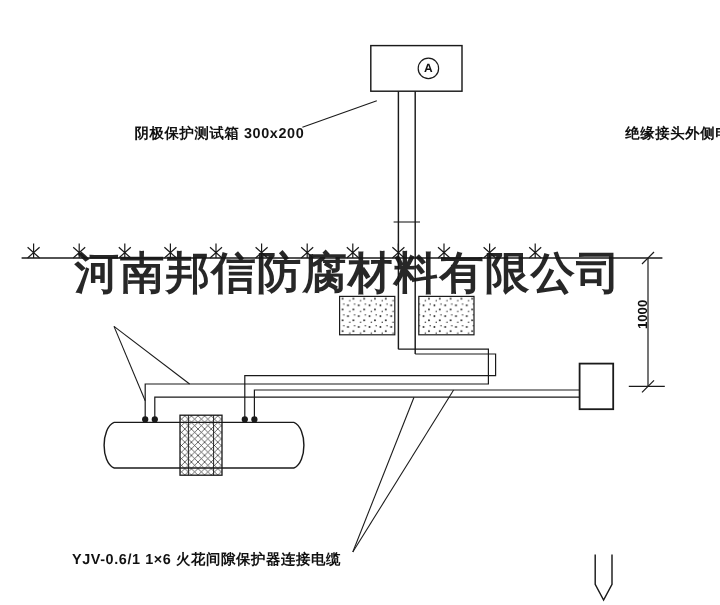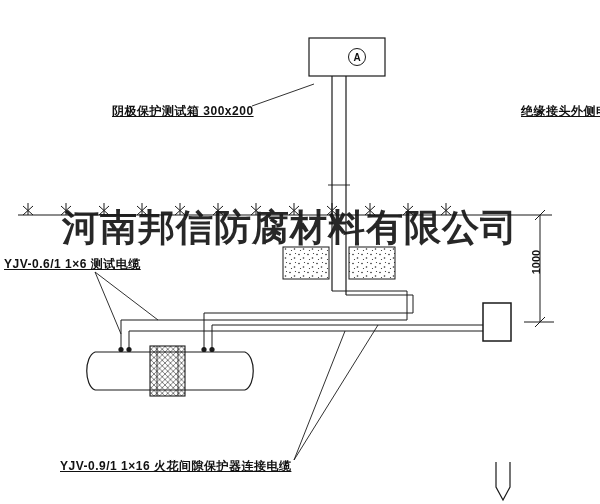--- a/index.html
+++ b/index.html
@@ -3,21 +3,21 @@
 <meta charset="utf-8">
 <style>
   html,body{margin:0;padding:0;background:#ffffff;}
   .canvas{
     position:relative;width:600px;height:504px;background:#ffffff;
     overflow:hidden;font-family:"Liberation Sans", sans-serif;color:#111;
   }
   svg{position:absolute;left:0;top:0;}
   .lbl{
     position:absolute;font-size:12px;font-weight:700;color:#111;
-    white-space:nowrap;letter-spacing:0.5px;text-decoration:underline;
+    white-space:nowrap;letter-spacing:0.5px;
   }
   .watermark{
     position:absolute;left:62px;top:203px;font-size:37px;font-weight:700;
     color:#151515;opacity:0.92;letter-spacing:1px;white-space:nowrap;
   }
   .ammeter{
     position:absolute;left:348px;top:48px;width:16px;height:16px;
     border:1.4px solid #1a1a1a;border-radius:50%;
     display:flex;align-items:center;justify-content:center;
     font-size:10px;font-weight:700;
@@ -135,20 +135,19 @@
   </svg>
 
   <div class="watermark">河南邦信防腐材料有限公司</div>
 
   <div class="ammeter">A</div>
 
   <div class="lbl" style="left:112px;top:103px">阴极保护测试箱 300x200</div>
 
   <div class="lbl" style="left:521px;top:103px">绝缘接头外侧电缆</div>
 
-  <div class="lbl" style="left:4px;top:256px">YJV-0.6/1 1×6  测试电缆</div>
 
-  <div class="lbl" style="left:60px;top:458px">YJV-0.9/1 1×16  火花间隙保护器连接电缆</div>
+  <div class="lbl" style="left:60px;top:458px">YJV-0.6/1 1×6  火花间隙保护器连接电缆</div>
 
 
   <div class="dimlbl">1000</div>
 
 </div>
 
 </body></html>

